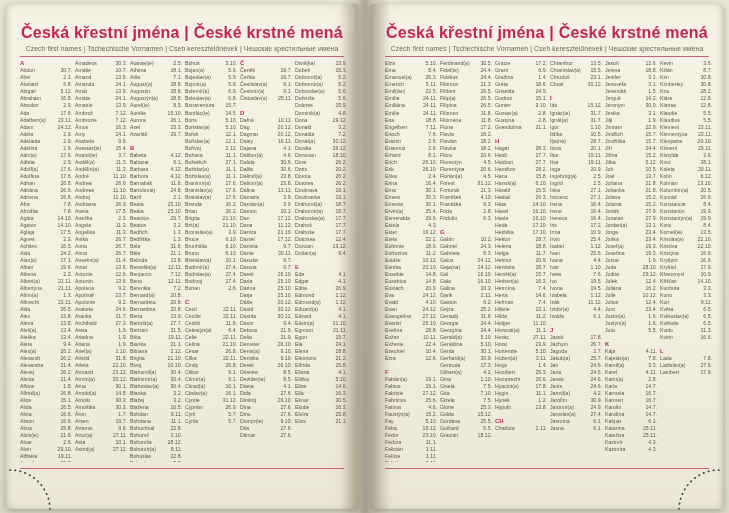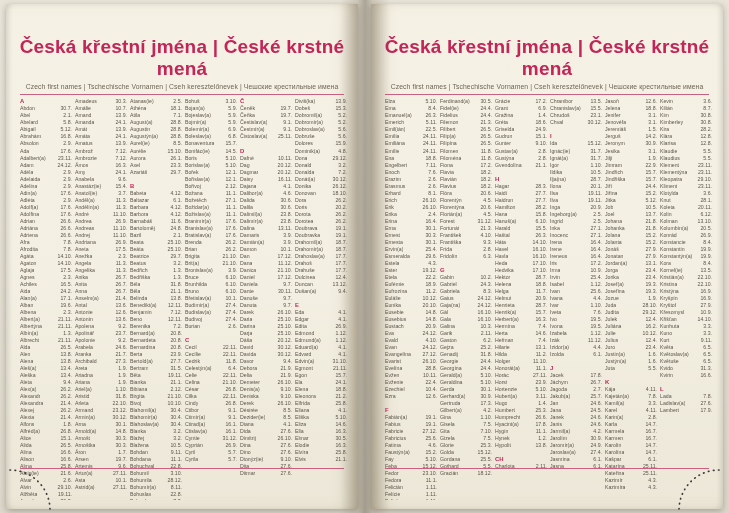--- a/index.html
+++ b/index.html
@@ -17,22 +17,22 @@
   }
   .page.left{left:6px;border-radius:3px 1px 1px 3px;
     box-shadow:inset -16px 0 20px -12px rgba(110,92,62,.50), inset 4px 0 6px -3px rgba(0,0,0,.18), 0 2px 6px rgba(0,0,0,.25);}
   .page.right{left:371px;border-radius:1px 3px 3px 1px;
     box-shadow:inset 16px 0 20px -12px rgba(110,92,62,.50), inset -4px 0 6px -3px rgba(0,0,0,.18), 0 2px 6px rgba(0,0,0,.25);}
   .gutter{
     position:absolute;top:0;left:340px;width:50px;height:513px;pointer-events:none;
     background:linear-gradient(90deg,rgba(80,65,40,0) 0%,rgba(80,65,40,.18) 35%,rgba(55,45,30,.35) 50%,rgba(80,65,40,.18) 65%,rgba(80,65,40,0) 100%);
   }
   .page-title{
-    margin:32px 10px 0;text-align:center;
-    font-size:19px;font-weight:bold;color:var(--accent);letter-spacing:.2px;
+    margin:20px 10px 0;text-align:center;
+    font-size:16px;font-weight:bold;color:var(--accent);letter-spacing:.2px;
   }
   .page-subtitle{
     margin:3px 8px 0;text-align:center;
     font-size:6.8px;color:#6e6557;letter-spacing:.1px;
   }
   .rule{height:1.4px;background:var(--rule);margin:4px 14px 0;}
   .rule.bottom{position:absolute;left:0;right:0;top:464px;margin:0 14px;}
   .cols{
     display:flex;gap:3px;padding:3px 14px 0;height:402px;overflow:hidden;
   }

